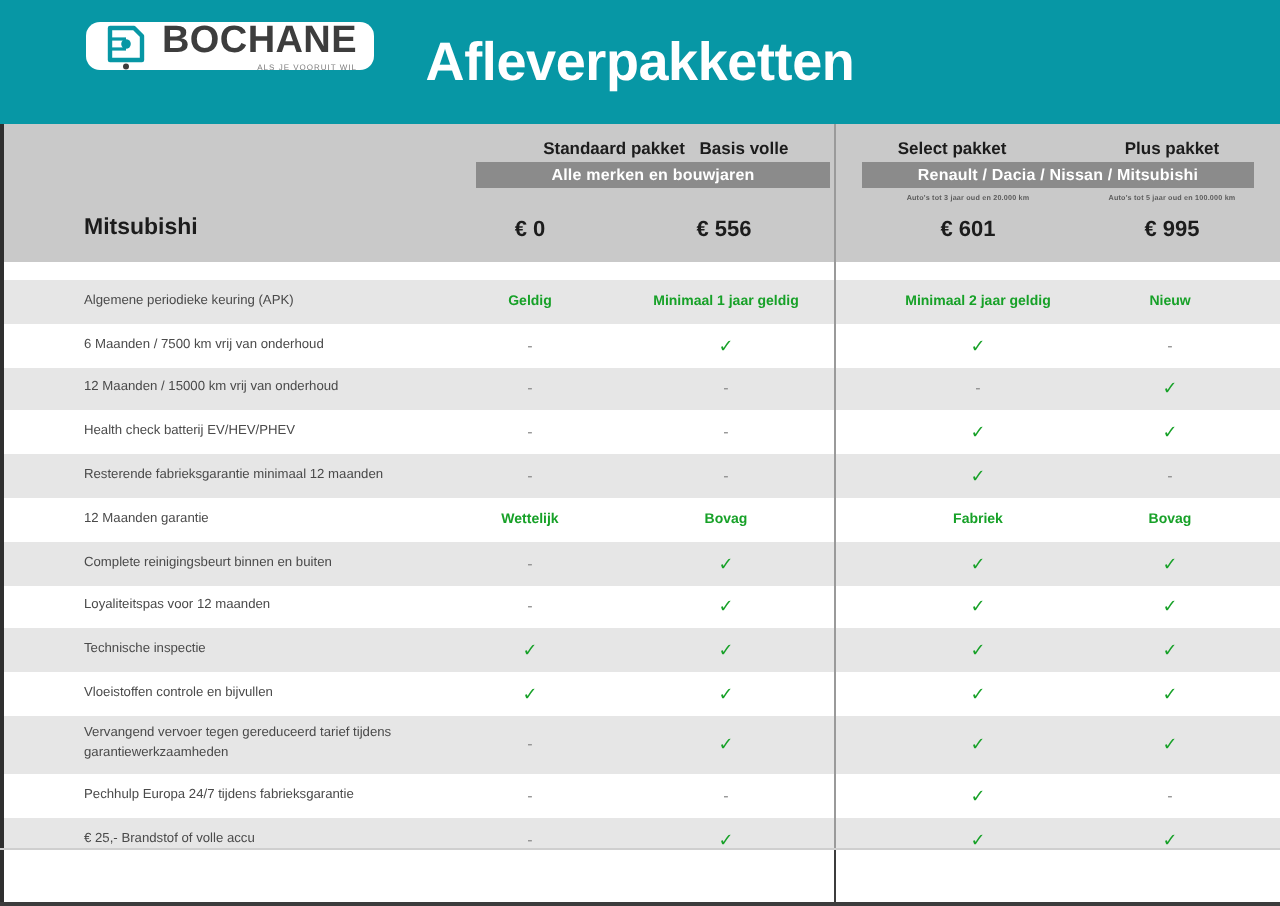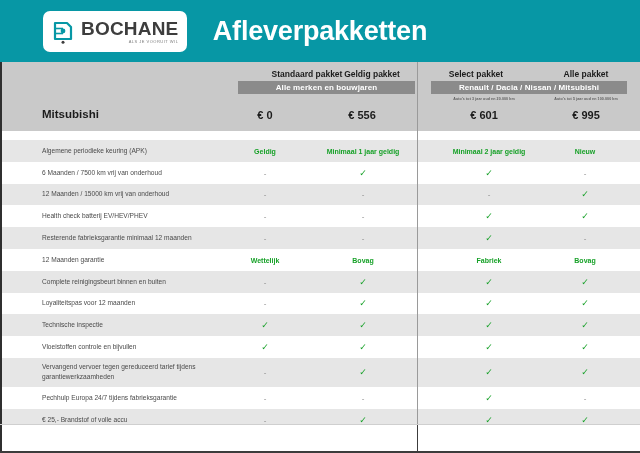--- a/index.html
+++ b/index.html
@@ -26,21 +26,21 @@
   #header {
     position: absolute;
     left: 0; top: 0;
     width: 640px; height: 62px;
     background: #0797a5;
     overflow: hidden;
   }
   #logo-box {
     position: absolute;
     left: 43px; top: 11px;
-    width: 144px; height: 41px;
+    width: 144px; height: 24px;
     background: #ffffff;
     border-radius: 7px;
     display: flex;
     align-items: center;
     justify-content: flex-start;
     padding-left: 8px;
     box-sizing: border-box;
   }
   #logo-mark {
     width: 26px; height: 26px;
@@ -259,29 +259,29 @@
     <div id="header-title">Afleverpakketten</div>
   </div>
 
   <div id="headband">
     <div id="totaalprijs-label">Mitsubishi</div>
 
     <div class="hb-title" style="left:249px; width:112px;">Standaard pakket</div>
     <div class="hb-pill" style="left:236px; width:177px;">Alle merken en bouwjaren</div>
     <div class="hb-price" style="left:231px; width:64px;">€ 0</div>
 
-    <div class="hb-title" style="left:325px; width:90px;">Geldig pakket</div>
+    <div class="hb-title" style="left:325px; width:90px;">Basis volle</div>
     <div class="hb-price" style="left:325px; width:70px;">€ 556</div>
 
     <div class="hb-title" style="left:424px; width:100px;">Select pakket</div>
     <div class="hb-pill" style="left:429px; width:196px;">Renault / Dacia / Nissan / Mitsubishi</div>
     <div class="hb-sub" style="left:432px; width:100px;">Auto's tot 3 jaar oud en 20.000 km</div>
     <div class="hb-price" style="left:432px; width:100px;">€ 601</div>
 
-    <div class="hb-title" style="left:538px; width:92px;">Alle pakket</div>
+    <div class="hb-title" style="left:538px; width:92px;">Plus pakket</div>
     <div class="hb-sub" style="left:538px; width:92px;">Auto's tot 5 jaar oud en 100.000 km</div>
     <div class="hb-price" style="left:538px; width:92px;">€ 995</div>
   </div>
 
   <div id="spacer"></div>
 
   <div id="table">
       <div class="row alt" style="height: 21.8px;">
         <div class="row-label">Algemene periodieke keuring (APK)</div>
         <div class="cell" style="left: 220px; width: 86px;">Geldig</div>

